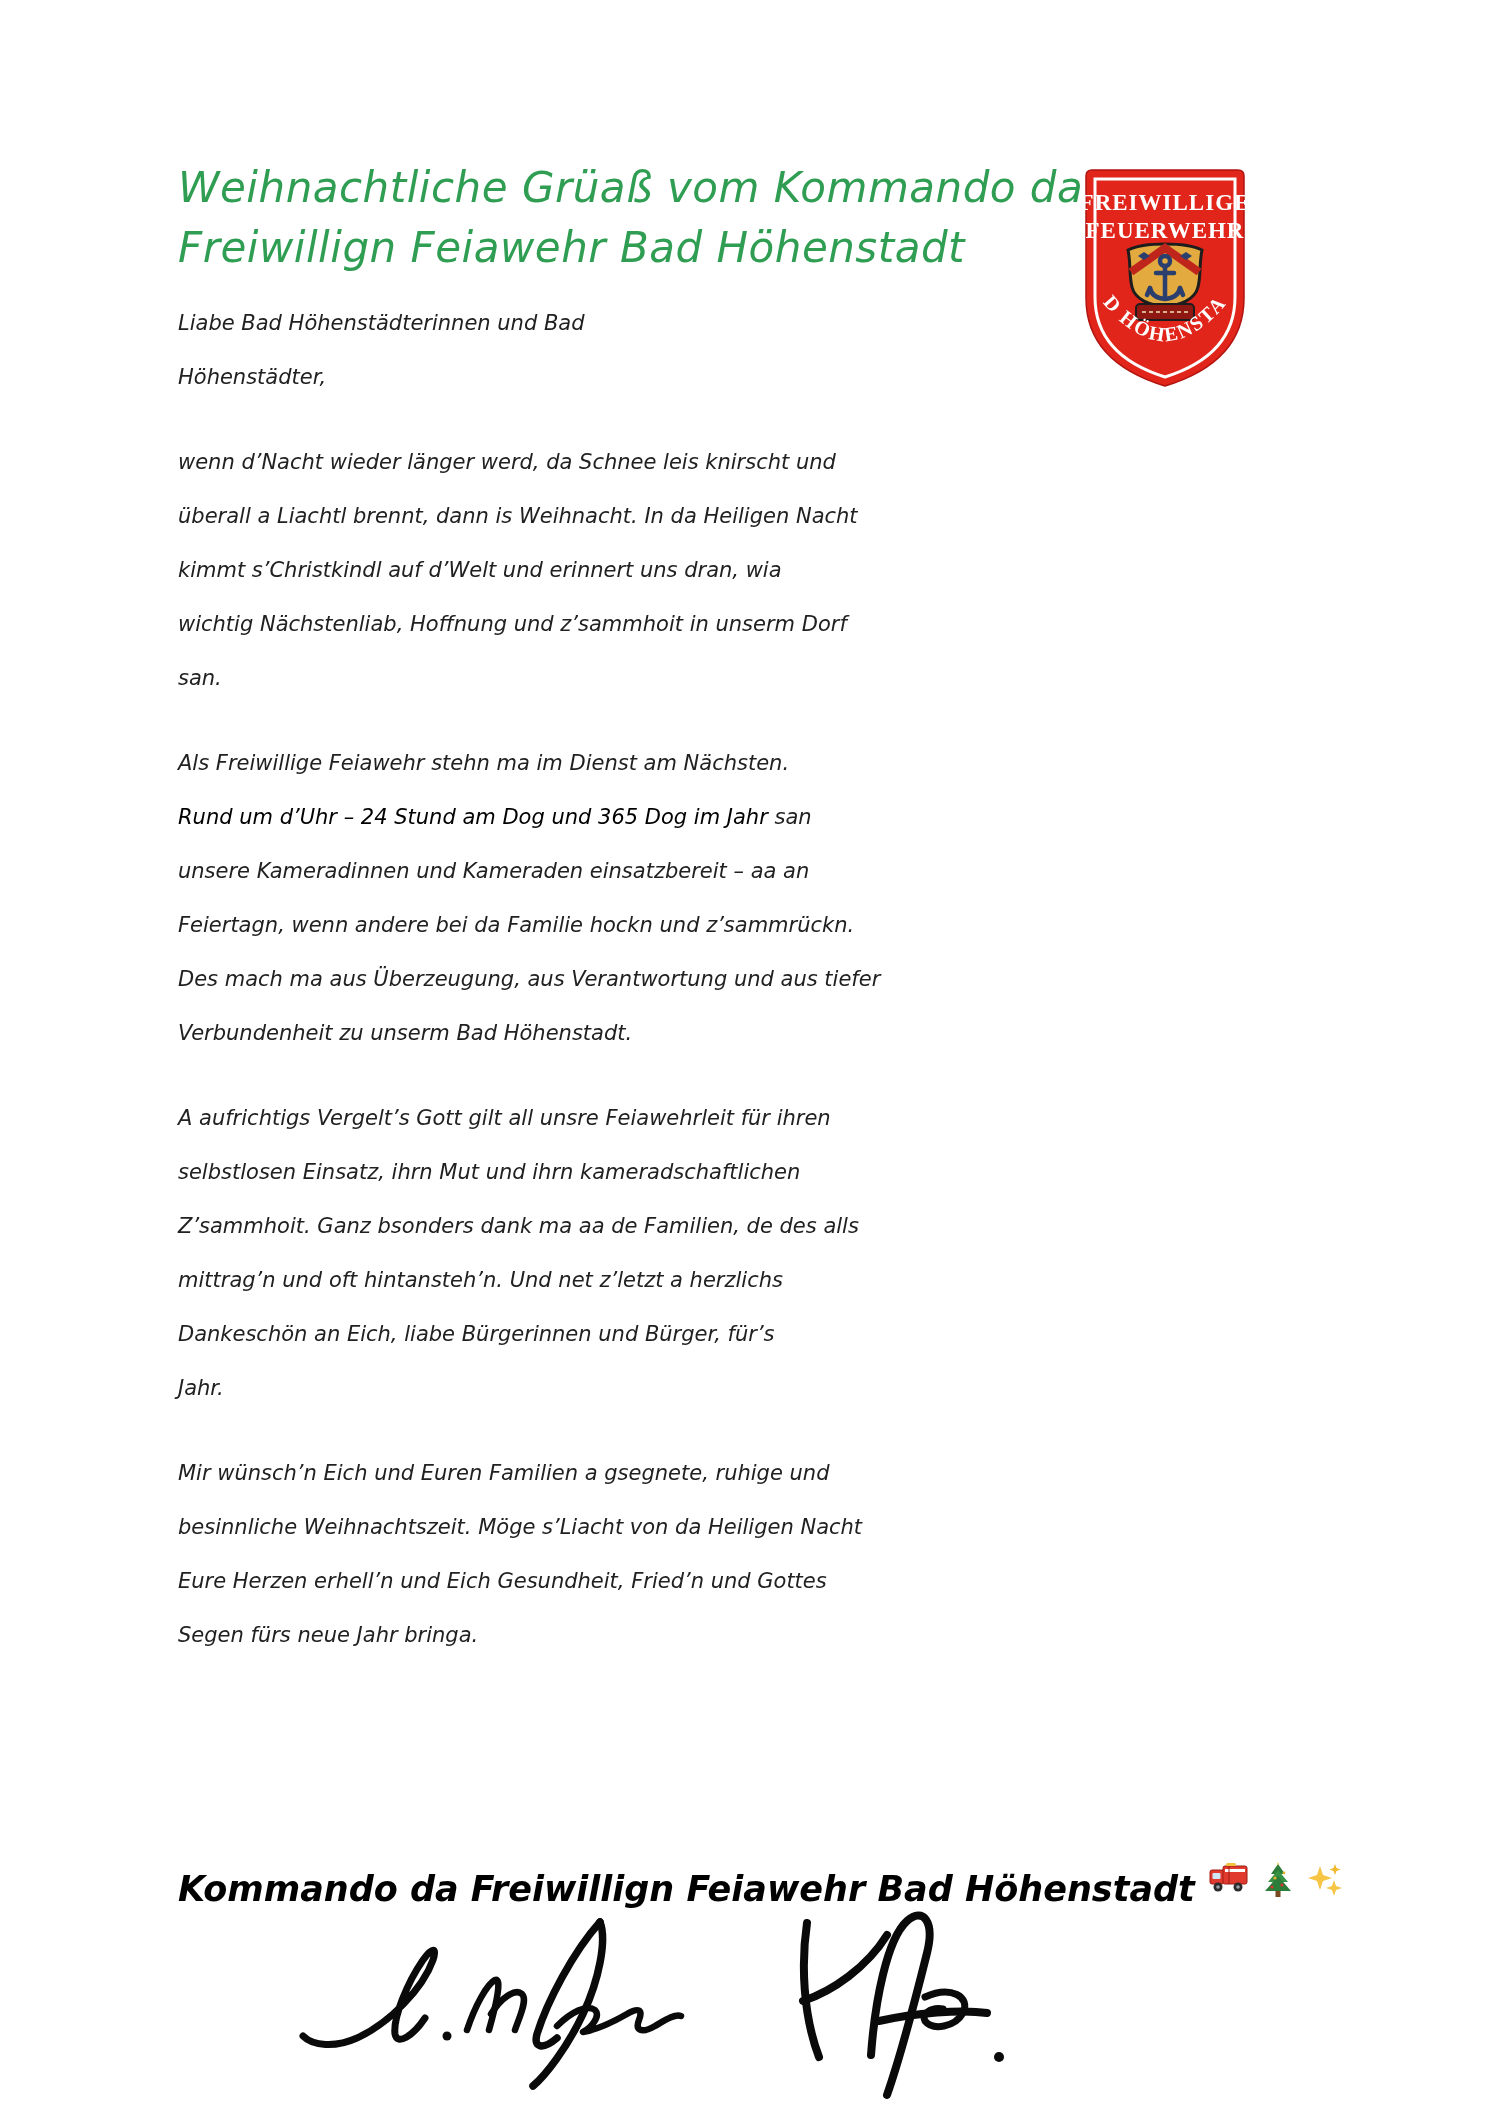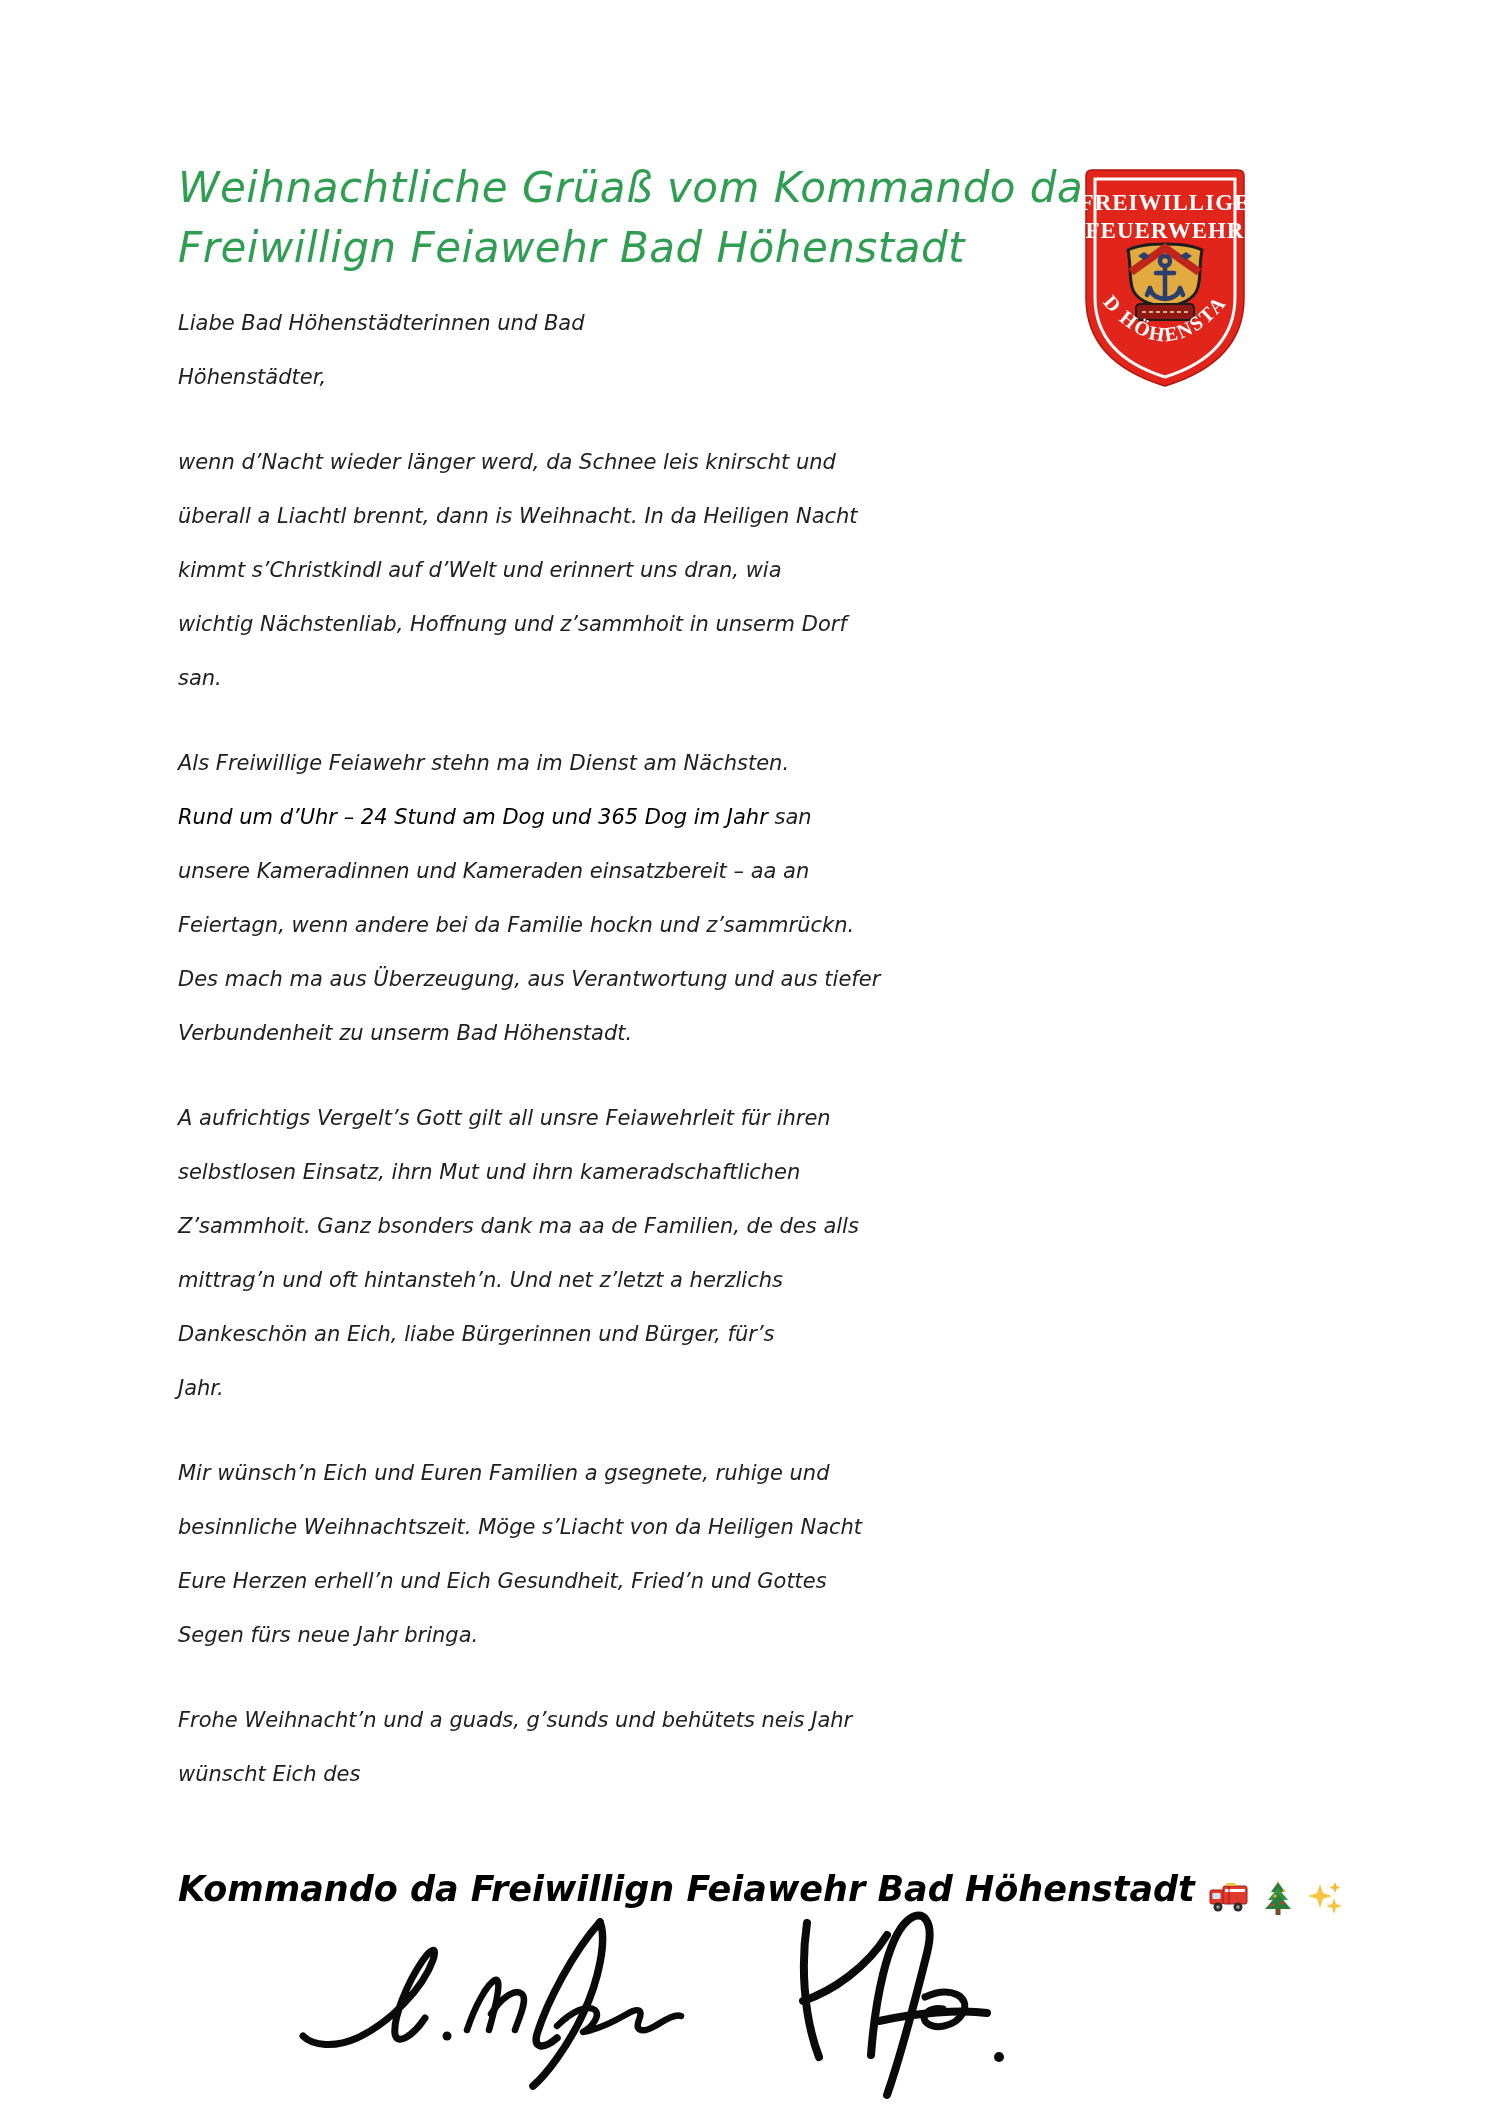--- a/index.html
+++ b/index.html
@@ -28,21 +28,21 @@
     font-family:"DejaVu Sans", cursive;
     font-size:21px;
   }
   .para{margin:0 0 31px 0;}
   .line{height:54px;line-height:54px;white-space:nowrap;}
   .bold{font-weight:400;color:#000;}
 
   .kommando{
     position:absolute;left:178px;top:1862px;width:1200px;
     font-size:35px;line-height:54px;font-weight:700;font-style:italic;
-    color:#000;white-space:nowrap;display:flex;align-items:flex-end;gap:14px;
+    color:#000;white-space:nowrap;display:flex;align-items:flex-start;gap:14px;
     font-family:"DejaVu Sans", cursive;
   }
   .kommando .emoji{display:inline-block;vertical-align:middle;}
 
   .sig{position:absolute;}
   .sig-left{left:295px;top:1918px;width:410px;height:175px;}
   .sig-right{left:775px;top:1905px;width:240px;height:199px;}
 
   svg{display:block;}
 </style>
@@ -132,24 +132,20 @@
       <div class="line">Jahr.</div>
     </div>
 
     <div class="para">
       <div class="line">Mir wünsch’n Eich und Euren Familien a gsegnete, ruhige und</div>
       <div class="line">besinnliche Weihnachtszeit. Möge s’Liacht von da Heiligen Nacht</div>
       <div class="line">Eure Herzen erhell’n und Eich Gesundheit, Fried’n und Gottes</div>
       <div class="line">Segen fürs neue Jahr bringa.</div>
     </div>
 
-    <div class="para">
-      <div class="line">Frohe Weihnacht’n und a guads, g’sunds und behütets neis Jahr</div>
-      <div class="line">wünscht Eich des</div>
-    </div>
 
   </div>
 
   <div class="kommando">
     <span>Kommando da Freiwillign Feiawehr Bad Höhenstadt</span>
     <span class="emoji">
       <svg width="40" height="34" viewBox="0 0 40 34">
         <rect x="1" y="8" width="14" height="14" rx="2" fill="#e03a2f" stroke="#9e1c14" stroke-width="1"></rect>
         <rect x="3.5" y="11" width="8" height="6" rx="1" fill="#cfe6f5"></rect>
         <rect x="14" y="4" width="24" height="18" rx="2" fill="#e03a2f" stroke="#9e1c14" stroke-width="1"></rect>

